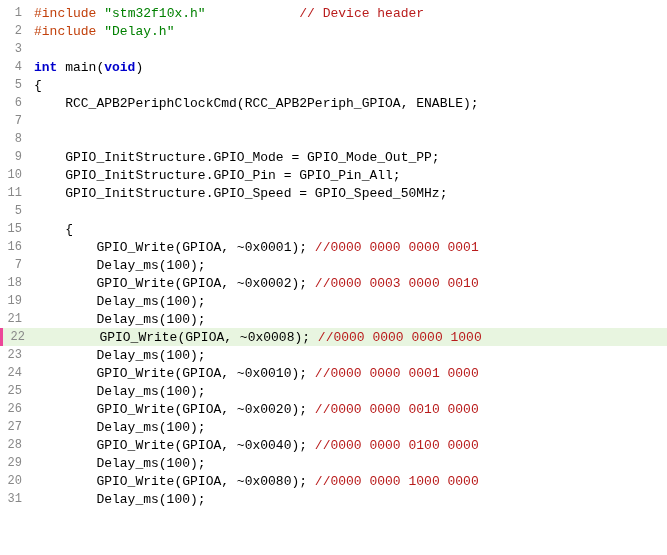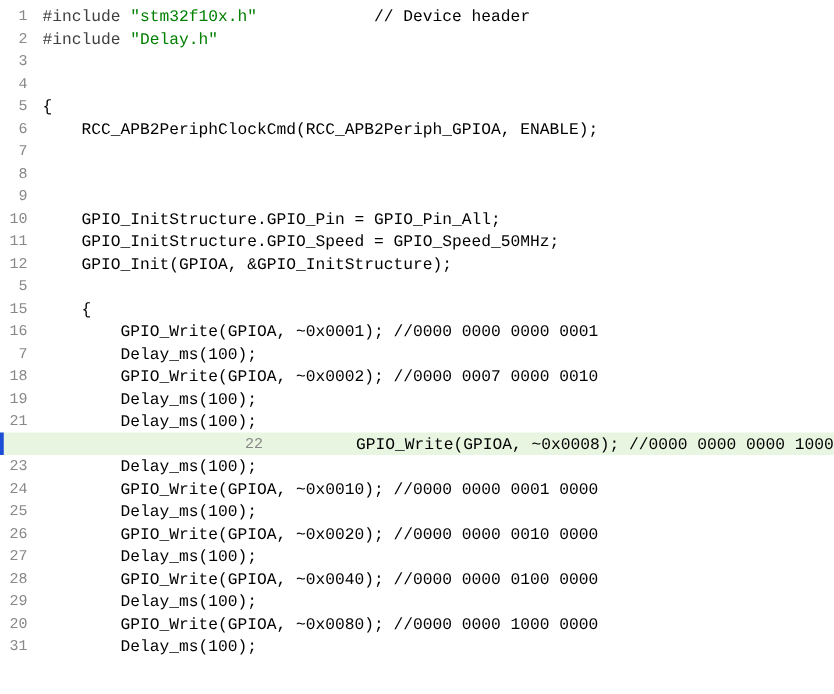--- a/index.html
+++ b/index.html
@@ -22,41 +22,40 @@
       display: flex;
       align-items: center;
       min-height: 18px;
       padding: 0;
       position: relative;
     }
     .code-line.highlighted {
       background: #e8f5e0;
     }
     .code-line.active-marker {
-      border-left: 3px solid #1d4ed8;
-      justify-content: flex-end;
+      border-left: 3px solid #ec4899;
     }
     .line-number {
       color: #888888;
       width: 30px;
       min-width: 30px;
       text-align: right;
       padding-right: 8px;
       user-select: none;
       font-size: 12px;
     }
     .line-content {
       padding-left: 4px;
       white-space: pre;
       color: #000000;
     }
     .kw { color: #0000cc; font-weight: bold; }
-    .include-kw { color: #404040; }
+    .include-kw { color: #c2410c; }
     .string { color: #008000; }
-    .comment { color: #000000; }
+    .comment { color: #b91c1c; }
   </style>
 </head>
 <body>
 
 <div class="code-container">
 
   <div class="code-line">
     <span class="line-number">1</span>
     <span class="line-content"><span class="include-kw">#include</span> <span class="string">"stm32f10x.h"</span>            <span class="comment">// Device header</span></span>
   </div>
@@ -66,20 +65,21 @@
     <span class="line-content"><span class="include-kw">#include</span> <span class="string">"Delay.h"</span></span>
   </div>
 
   <div class="code-line">
     <span class="line-number">3</span>
     <span class="line-content"></span>
   </div>
 
   <div class="code-line">
     <span class="line-number">4</span>
+    <span class="line-content"><span class="kw">int</span> main(<span class="kw">void</span>)</span>
   </div>
 
   <div class="code-line">
     <span class="line-number">5</span>
     <span class="line-content">{</span>
   </div>
 
   <div class="code-line">
     <span class="line-number">6</span>
     <span class="line-content">    RCC_APB2PeriphClockCmd(RCC_APB2Periph_GPIOA, ENABLE);</span>
@@ -89,36 +89,33 @@
     <span class="line-number">7</span>
     <span class="line-content"></span>
   </div>
 
   <div class="code-line">
     <span class="line-number">8</span>
   </div>
 
   <div class="code-line">
     <span class="line-number">9</span>
+    <span class="line-content">    GPIO_InitStructure.GPIO_Mode = GPIO_Mode_Out_PP;</span>
   </div>
 
   <div class="code-line">
     <span class="line-number">10</span>
     <span class="line-content">    GPIO_InitStructure.GPIO_Pin = GPIO_Pin_All;</span>
   </div>
 
   <div class="code-line">
     <span class="line-number">11</span>
     <span class="line-content">    GPIO_InitStructure.GPIO_Speed = GPIO_Speed_50MHz;</span>
   </div>
 
-  <div class="code-line">
-    <span class="line-number">12</span>
-    <span class="line-content">    GPIO_Init(GPIOA, &amp;GPIO_InitStructure);</span>
-  </div>
 
   <div class="code-line">
     <span class="line-number">5</span>
     <span class="line-content"></span>
   </div>
 
 
   <div class="code-line">
     <span class="line-number">15</span>
     <span class="line-content">    {</span>
@@ -129,21 +126,21 @@
     <span class="line-content">        GPIO_Write(GPIOA, ~0x0001); <span class="comment">//0000 0000 0000 0001</span></span>
   </div>
 
   <div class="code-line">
     <span class="line-number">7</span>
     <span class="line-content">        Delay_ms(100);</span>
   </div>
 
   <div class="code-line">
     <span class="line-number">18</span>
-    <span class="line-content">        GPIO_Write(GPIOA, ~0x0002); <span class="comment">//0000 0007 0000 0010</span></span>
+    <span class="line-content">        GPIO_Write(GPIOA, ~0x0002); <span class="comment">//0000 0003 0000 0010</span></span>
   </div>
 
   <div class="code-line">
     <span class="line-number">19</span>
     <span class="line-content">        Delay_ms(100);</span>
   </div>
 
 
   <div class="code-line">
     <span class="line-number">21</span>

